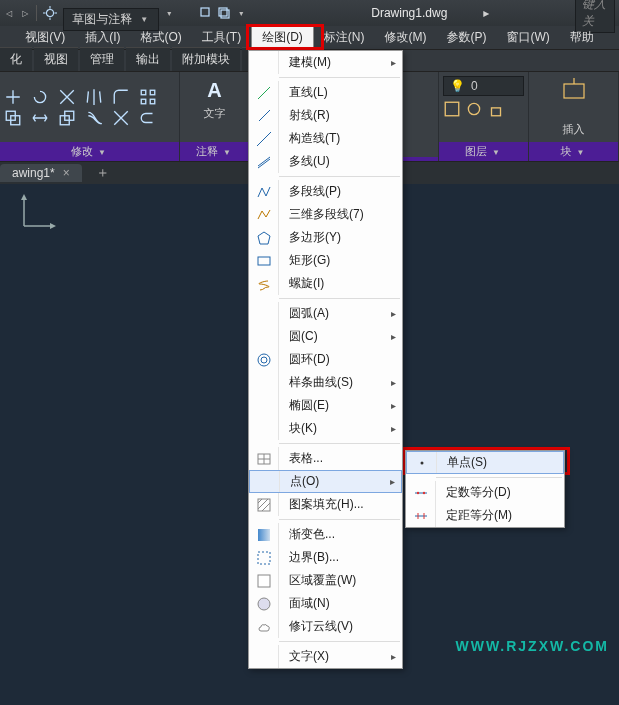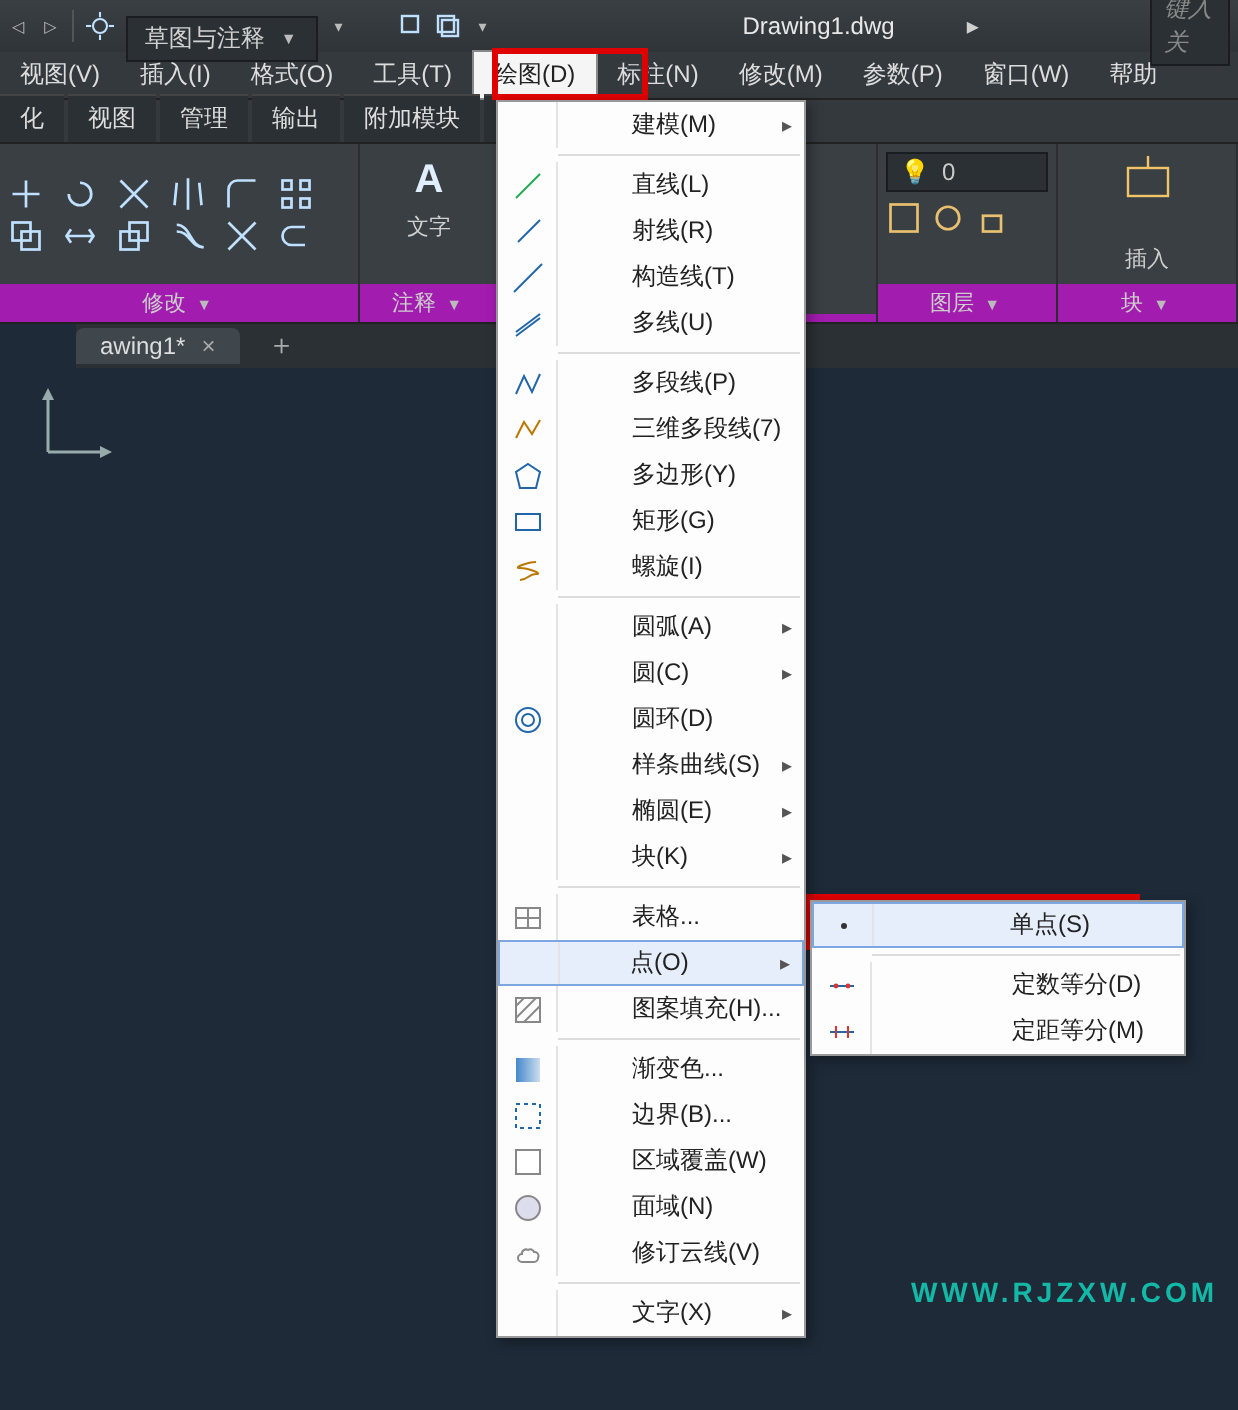--- a/index.html
+++ b/index.html
@@ -29,20 +29,21 @@
   .titlebar .search {
     margin-left:auto; background:#2b3034; border:1px solid #1a1d20;
     padding:2px 6px; color:#888; font-style:italic; width:40px; overflow:hidden;
   }
 
   .menubar {
     height: 24px;
     background: #34393e;
     display:flex; align-items:center;
     border-bottom:1px solid #222;
+    justify-content:center;
   }
   .menubar .m {
     padding: 3px 10px; color:#ddd; cursor:default;
   }
   .menubar .m.active {
     background:#f5f5f5; color:#222; border:1px solid #888;
   }
   .red-box-menu {
     position:absolute; border:3px solid #e10000;
     pointer-events:none;
@@ -61,28 +62,28 @@
     height: 90px; background:#3a3f44;
     display:flex; border-bottom:1px solid #222;
   }
   .ribbon .panel {
     border-right:1px solid #2a2e32;
     display:flex; flex-direction:column; min-width:0;
   }
   .ribbon .panel .body { flex:1; display:flex; align-items:center; padding:4px; gap:18px;}
   .ribbon .panel .label {
     text-align:center; font-size:11px; color:#ccc; padding:2px 0;
-    background:#a21caf;
+    background:#4c1d95;
   }
   .rb-ico { width:28px; height:28px; display:flex; align-items:center; justify-content:center; }
   .rb-ico-sm { width:18px; height:18px; }
   .rb-sel { background:#2b3034; border:1px solid #1a1d20; height:20px; display:flex; align-items:center; padding:0 6px; color:#ccc; }
 
   .filetabs {
-    height:22px; background:#2b3034; display:flex; align-items:center;margin-left:38px;
+    height:22px; background:#2b3034; display:flex; align-items:center;
   }
   .filetabs .ft {
     background:#3f464c; padding:2px 12px; color:#ddd; border-radius:4px 4px 0 0;
     display:flex; align-items:center; gap:8px;
   }
   .filetabs .plus { margin-left:6px; color:#aaa; font-size:14px; padding:0 8px;}
 
   .canvas {
     position:relative; width:100%; height:500px;
     background:#1e2a38;
@@ -94,22 +95,22 @@
     position:absolute;
     background:#fdfdfd;
     border:1px solid #9a9a9a;
     box-shadow:2px 2px 6px rgba(0,0,0,.35);
     color:#222;
     z-index:50;
   }
   .menu .row {
     display:flex; align-items:center;
     height:23px;
+    padding-right:20px;
     position:relative;
-    justify-content:space-between;
   }
   .menu .row.highlight { background:#e6eefb; border:1px solid #7da7e0; }
   .menu .ic {
     width:30px; display:flex; align-items:center; justify-content:center;
     border-right:1px solid #e4e4e4; height:100%;
   }
   .menu .lbl { padding-left:10px; min-width:96px; }
   .menu .sub { position:absolute; right:6px; font-size:10px; color:#555;}
   .menu .sep { height:1px; background:#dcdcdc; margin:3px 2px 3px 30px; }
 
@@ -499,21 +500,21 @@
     </div>
   <div class="sep"></div>
   <div class="row">
       <span class="ic"></span>
       <span class="lbl">文字(X)</span>
       <span class="sub">▸</span>
     </div>
 </div>
 <div class="red-box-menu" style="left:277px; top:449px; width:125px; height:26px;"></div>
 
-<div class="menu" style="left:405px; top:450px; width:188px;">
+<div class="menu" style="left:405px; top:450px; width:160px;">
   <div class="row highlight">
       <span class="ic">
         <svg width="16" height="16">
           <circle cx="8" cy="8" r="1.5" fill="#333"></circle>
         </svg>
       </span>
       <span class="lbl">单点(S)</span>
     </div>
   <div class="sep"></div>
   <div class="row">

